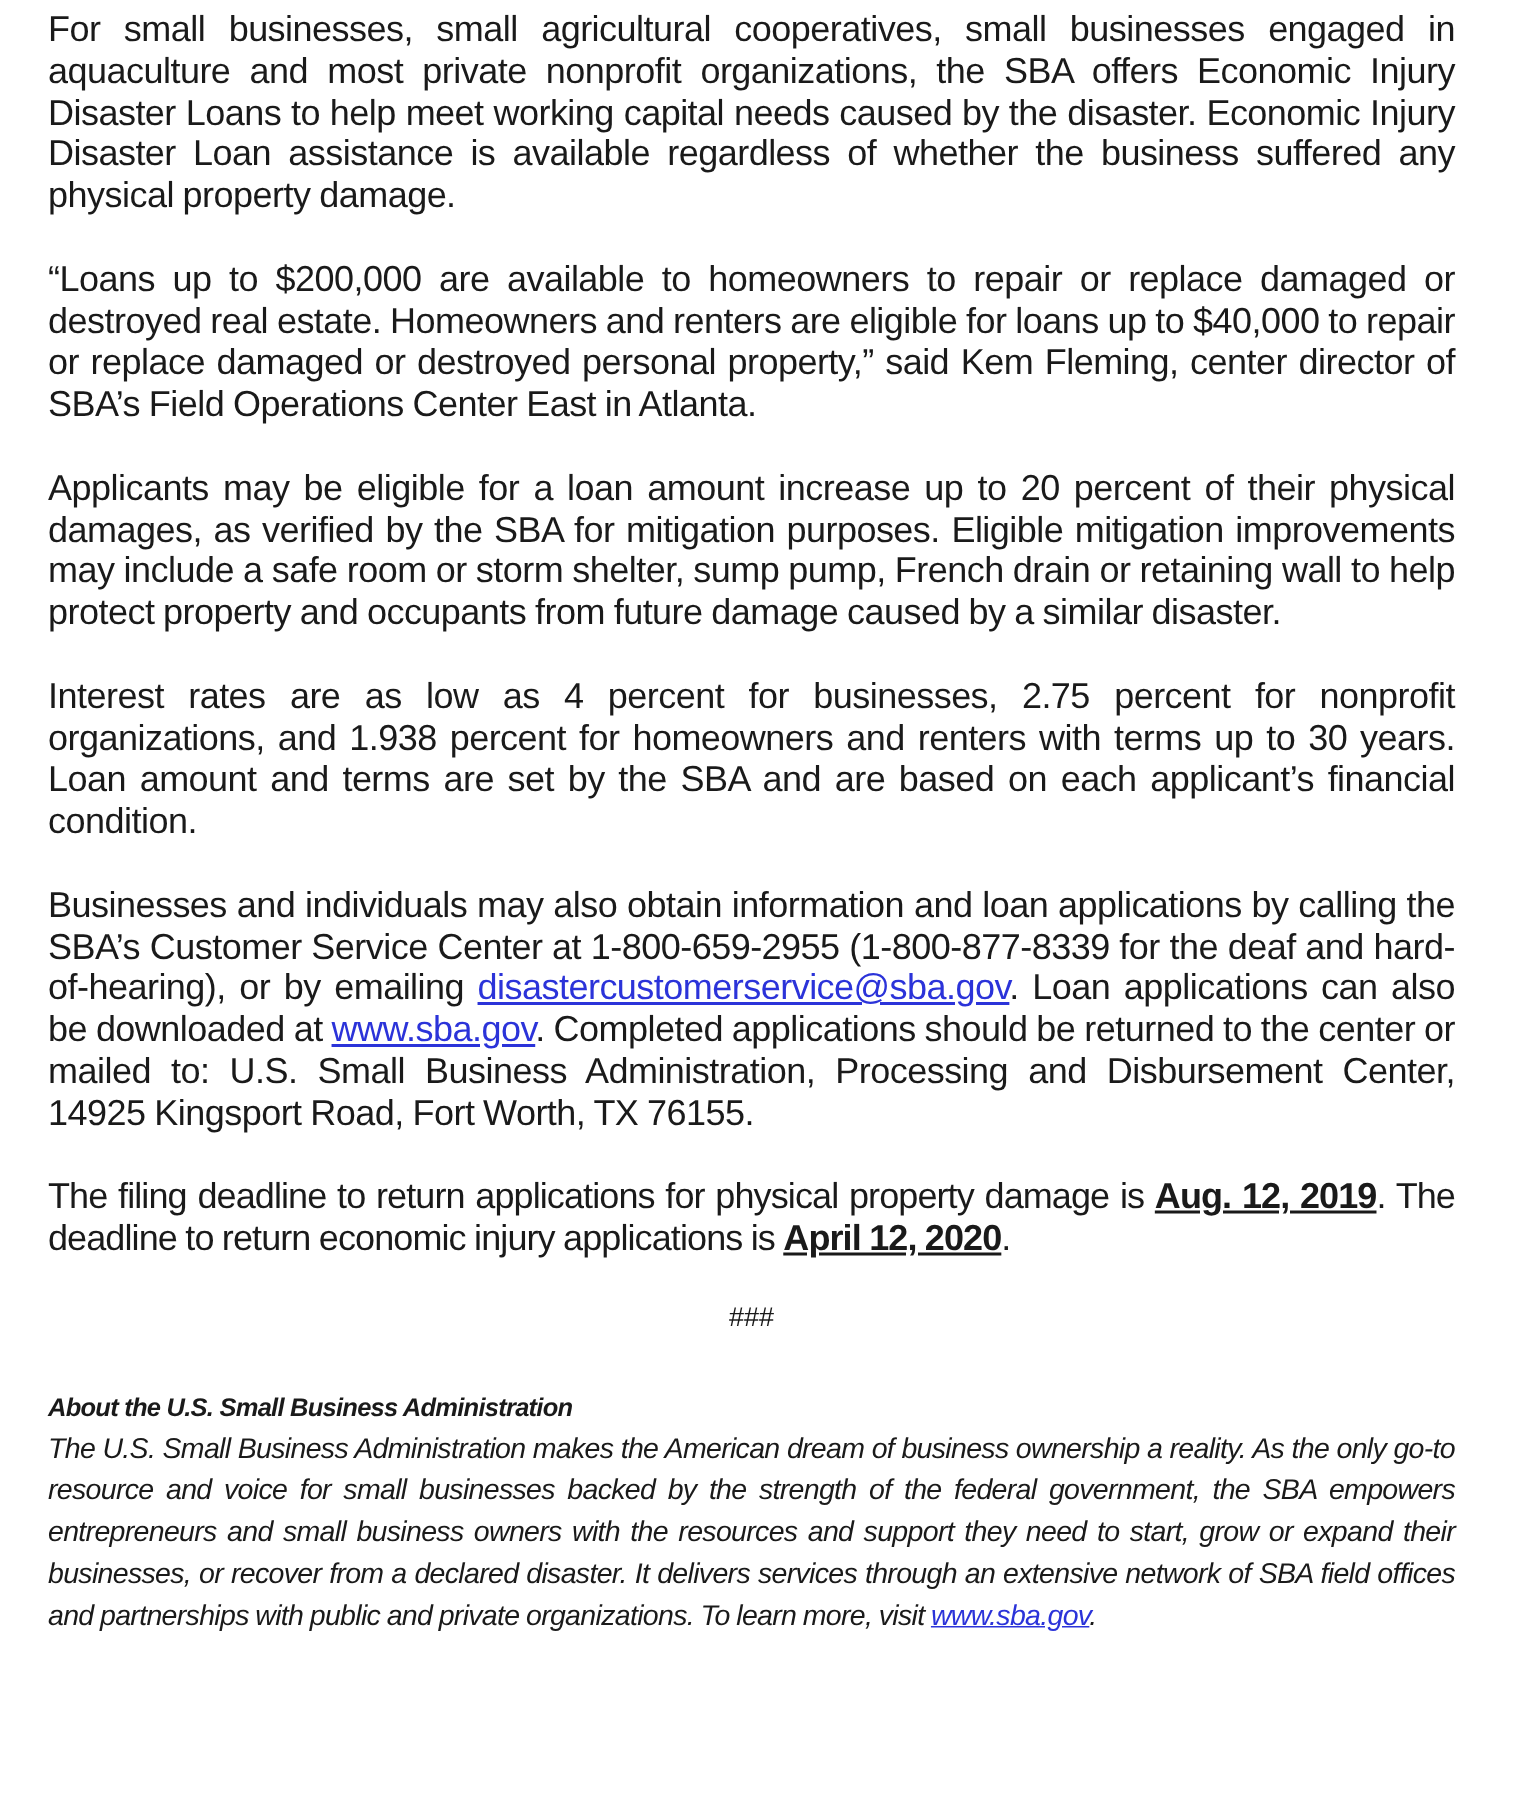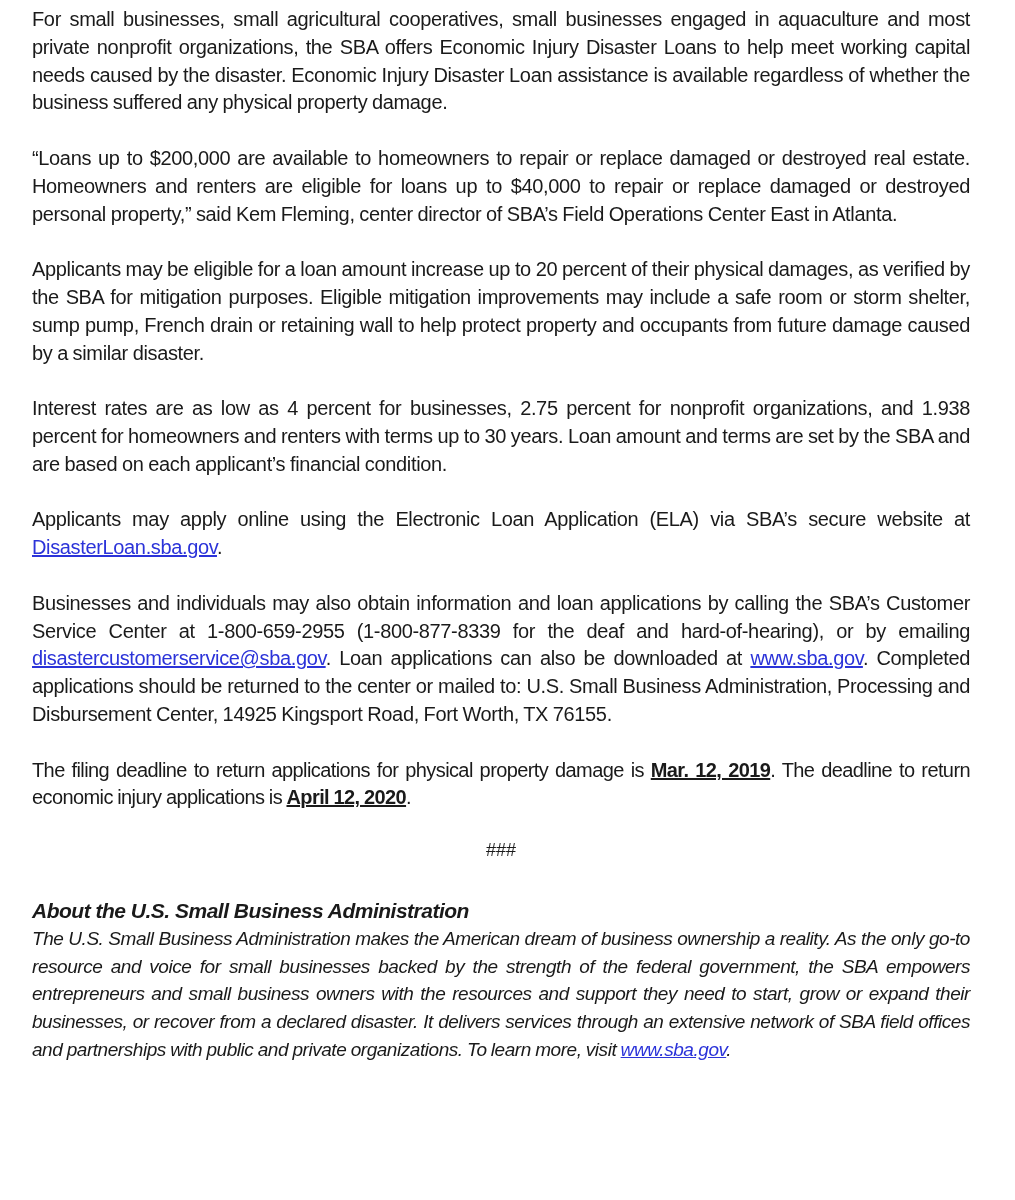--- a/index.html
+++ b/index.html
@@ -3,46 +3,45 @@
 <meta charset="utf-8">
 <style>
   html, body { margin: 0; padding: 0; background: #ffffff; }
   body {
     width: 1015px; height: 1200px; overflow: hidden;
     font-family: "Liberation Sans", sans-serif;
     color: #1a1a1a;
   }
   .page { position: relative; padding: 6px 45px 0 32px; }
   .para {
-    font-size: 20px;
+    font-size: 24px;
     line-height: 27.8px;
     text-align: justify;
     margin: 0 0 27.8px 0;
     letter-spacing: -0.35px;
     word-spacing: -0.5px;
   }
   .para.tight { letter-spacing: -0.6px; }
   a.link { color: #2b33d9; text-decoration: underline; }
   .bu { font-weight: bold; text-decoration: underline; }
   .sep { text-align: center; font-size: 18px; margin: 6px 0 36px 0; }
-  .about-title { font-style: italic; font-weight: bold; font-size: 21px; line-height: 27.8px; letter-spacing: -0.5px; margin: 0; }
+  .about-title { font-style: italic; font-weight: bold; font-size: 17px; line-height: 27.8px; letter-spacing: -0.5px; margin: 0; }
   .about { font-style: italic; font-size: 19px; line-height: 27.8px; text-align: justify; margin: 0; letter-spacing: -0.45px; word-spacing: -0.5px; }
 </style>
 </head>
 <body>
 
 <div class="page">
   <p class="para">For small businesses, small agricultural cooperatives, small businesses engaged in aquaculture and most private nonprofit organizations, the SBA offers Economic Injury Disaster Loans to help meet working capital needs caused by the disaster.  Economic Injury Disaster Loan assistance is available regardless of whether the business suffered any physical property damage.</p>
   <p class="para">“Loans up to $200,000 are available to homeowners to repair or replace damaged or destroyed real estate. Homeowners and renters are eligible for loans up to $40,000 to repair or replace damaged or destroyed personal property,” said Kem Fleming, center director of SBA’s Field Operations Center East in Atlanta.</p>
   <p class="para">Applicants may be eligible for a loan amount increase up to 20 percent of their physical damages, as verified by the SBA for mitigation purposes.  Eligible mitigation improvements may include a safe room or storm shelter, sump pump, French drain or retaining wall to help protect property and occupants from future damage caused by a similar disaster.</p>
   <p class="para">Interest rates are as low as 4 percent for businesses, 2.75 percent for nonprofit organizations, and 1.938 percent for homeowners and renters with terms up to 30 years.  Loan amount and terms are set by the SBA and are based on each applicant’s financial condition.</p>
 
-  <p class="para"><span>Applicants may apply online using the Electronic Loan Application (ELA) via SBA’s secure website at </span><a class="link">DisasterLoan.sba.gov</a><span>.</span></p>
 
   <p class="para"><span>Businesses and individuals may also obtain information and loan applications by calling the SBA’s Customer Service Center at 1-800-659-2955 (1-800-877-8339 for the deaf and hard-of-hearing), or by emailing </span><a class="link">disastercustomerservice@sba.gov</a><span>. Loan applications can also be downloaded at </span><a class="link">www.sba.gov</a><span>. Completed applications should be returned to the center or mailed to: U.S. Small Business Administration, Processing and Disbursement Center, 14925 Kingsport Road, Fort Worth, TX 76155.</span></p>
 
-  <p class="para tight"><span>The filing deadline to return applications for physical property damage is </span><span class="bu">Mar. 12, 2019</span><span>.  The deadline to return economic injury applications is </span><span class="bu">April 12, 2020</span><span>.</span></p>
+  <p class="para tight"><span>The filing deadline to return applications for physical property damage is </span><span class="bu">Aug. 12, 2019</span><span>.  The deadline to return economic injury applications is </span><span class="bu">April 12, 2020</span><span>.</span></p>
 
   <div class="sep">###</div>
 
   <p class="about-title">About the U.S. Small Business Administration</p>
   <p class="about"><span>The U.S. Small Business Administration makes the American dream of business ownership a reality. As the only go-to resource and voice for small businesses backed by the strength of the federal government, the SBA empowers entrepreneurs and small business owners with the resources and support they need to start, grow or expand their businesses, or recover from a declared disaster. It delivers services through an extensive network of SBA field offices and partnerships with public and private organizations. To learn more, visit </span><a class="link">www.sba.gov</a><span>.</span></p>
 </div>
 
 </body></html>

